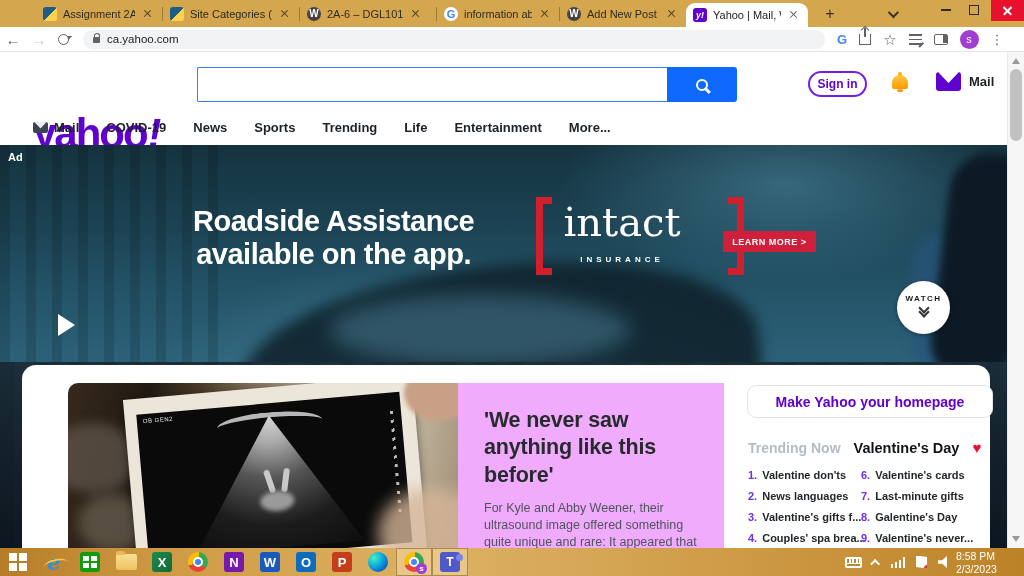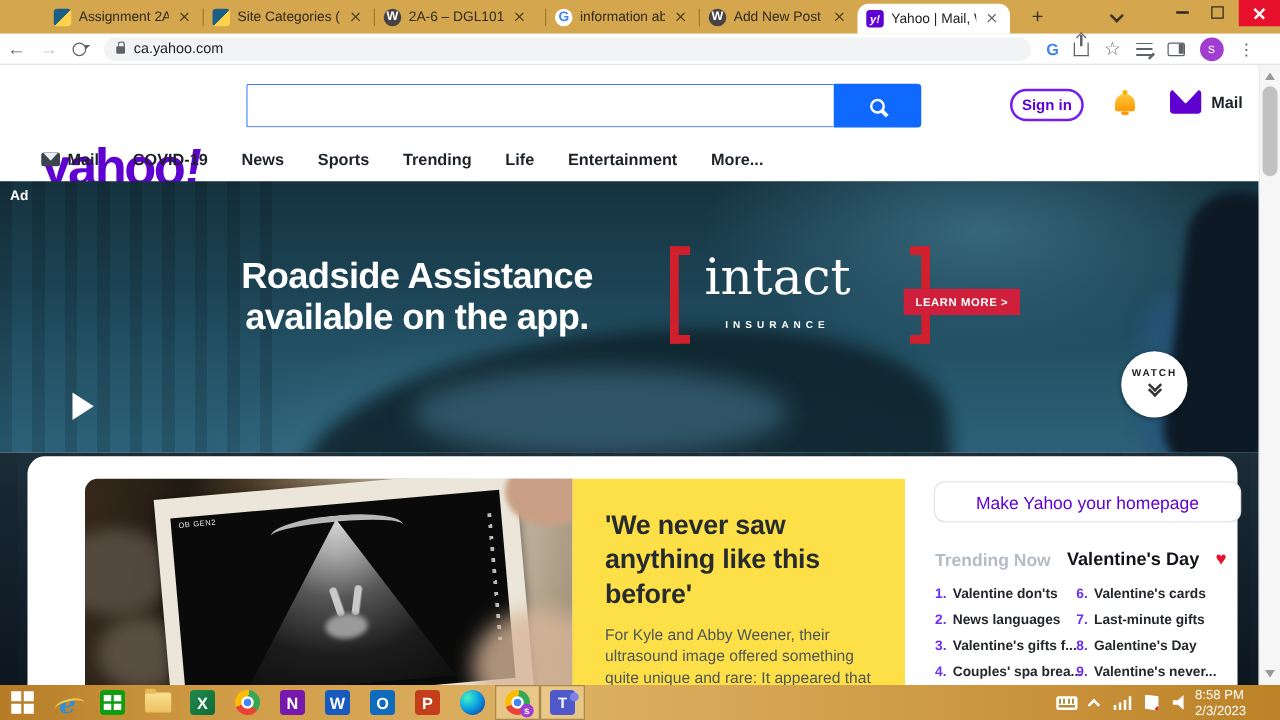--- a/index.html
+++ b/index.html
@@ -123,26 +123,26 @@
   .ph-arc { position:absolute; left:30%; top:6%; width:40%; height:16%; border-radius:50%; border-top:5px solid #cacaca; opacity:.9; }
   .ph-f1,.ph-f2 { position:absolute; width:6px; height:24px; background:#c9c9c9; border-radius:4px; top:44%; filter:blur(.4px); }
   .ph-f1 { left:47%; transform:rotate(-14deg); } .ph-f2 { left:53%; transform:rotate(12deg); }
   .ph-knuckle { position:absolute; left:44%; top:58%; width:34px; height:20px; background:#9a9a9a; border-radius:50%; filter:blur(2px); }
   .ph-text { position:absolute; left:6px; top:4px; font-size:6px; color:#e5e5e5; letter-spacing:.5px; }
   .ph-scale { position:absolute; right:8px; top:12%; width:3px; height:70%; background:repeating-linear-gradient(#bbb 0 3px, transparent 3px 9px); }
   .ph-thumb { position:absolute; right:-16px; top:-18px; width:70px; height:56px; background:#c9a085; border-radius:50%; filter:blur(2px); }
   .ph-hand { position:absolute; right:-30px; bottom:-30px; width:110px; height:90px; background:#d6b598; border-radius:50%; filter:blur(8px); opacity:.8; }
 
   
-  .storytext { position:absolute; left:436px; top:18px; width:266px; height:165px; background:#fde047; padding:24px 24px 0 26px; }
+  .storytext { position:absolute; left:436px; top:18px; width:266px; height:165px; background:#f0abfc; padding:24px 24px 0 26px; }
   .headline { font-size:21.5px; font-weight:bold; color:#272b2e; line-height:1.27; letter-spacing:-.2px; cursor:pointer; }
   .bodytext { margin-top:11px; font-size:12.5px; color:#4f555b; line-height:1.36; }
 
   
-  .homebtn { position:absolute; left:725px; top:20px; width:246px; height:33px; background:#fff; border:1px solid #e0e4e9; border-radius:9px; color:#6001d2; font-size:14px; font-weight:normal; display:flex; align-items:center; justify-content:center; cursor:pointer; }
+  .homebtn { position:absolute; left:725px; top:20px; width:246px; height:33px; background:#fff; border:1px solid #e0e4e9; border-radius:9px; color:#6001d2; font-size:14px; font-weight:bold; display:flex; align-items:center; justify-content:center; cursor:pointer; }
   .trendtabs { position:absolute; left:726px; top:74px; width:246px; display:flex; align-items:center; gap:13px; }
   .ttab-off { font-size:14px; font-weight:bold; color:#b4bcc4; cursor:pointer; }
   .ttab-on { font-size:14.5px; font-weight:bold; color:#101418; cursor:pointer; }
   .heart { color:#e8112d; font-size:15px; }
   .trendlist { position:absolute; left:726px; top:99px; width:250px; display:flex; }
   .tcol { width:112px; } .tcol + .tcol { margin-left:1px; }
   .titem { display:flex; gap:5px; height:21px; align-items:center; cursor:pointer; white-space:nowrap; }
   .tnum { font-size:11px; font-weight:bold; color:#6d2ef5; }
   .tlabel { font-size:11px; font-weight:bold; color:#23262a; }
 

